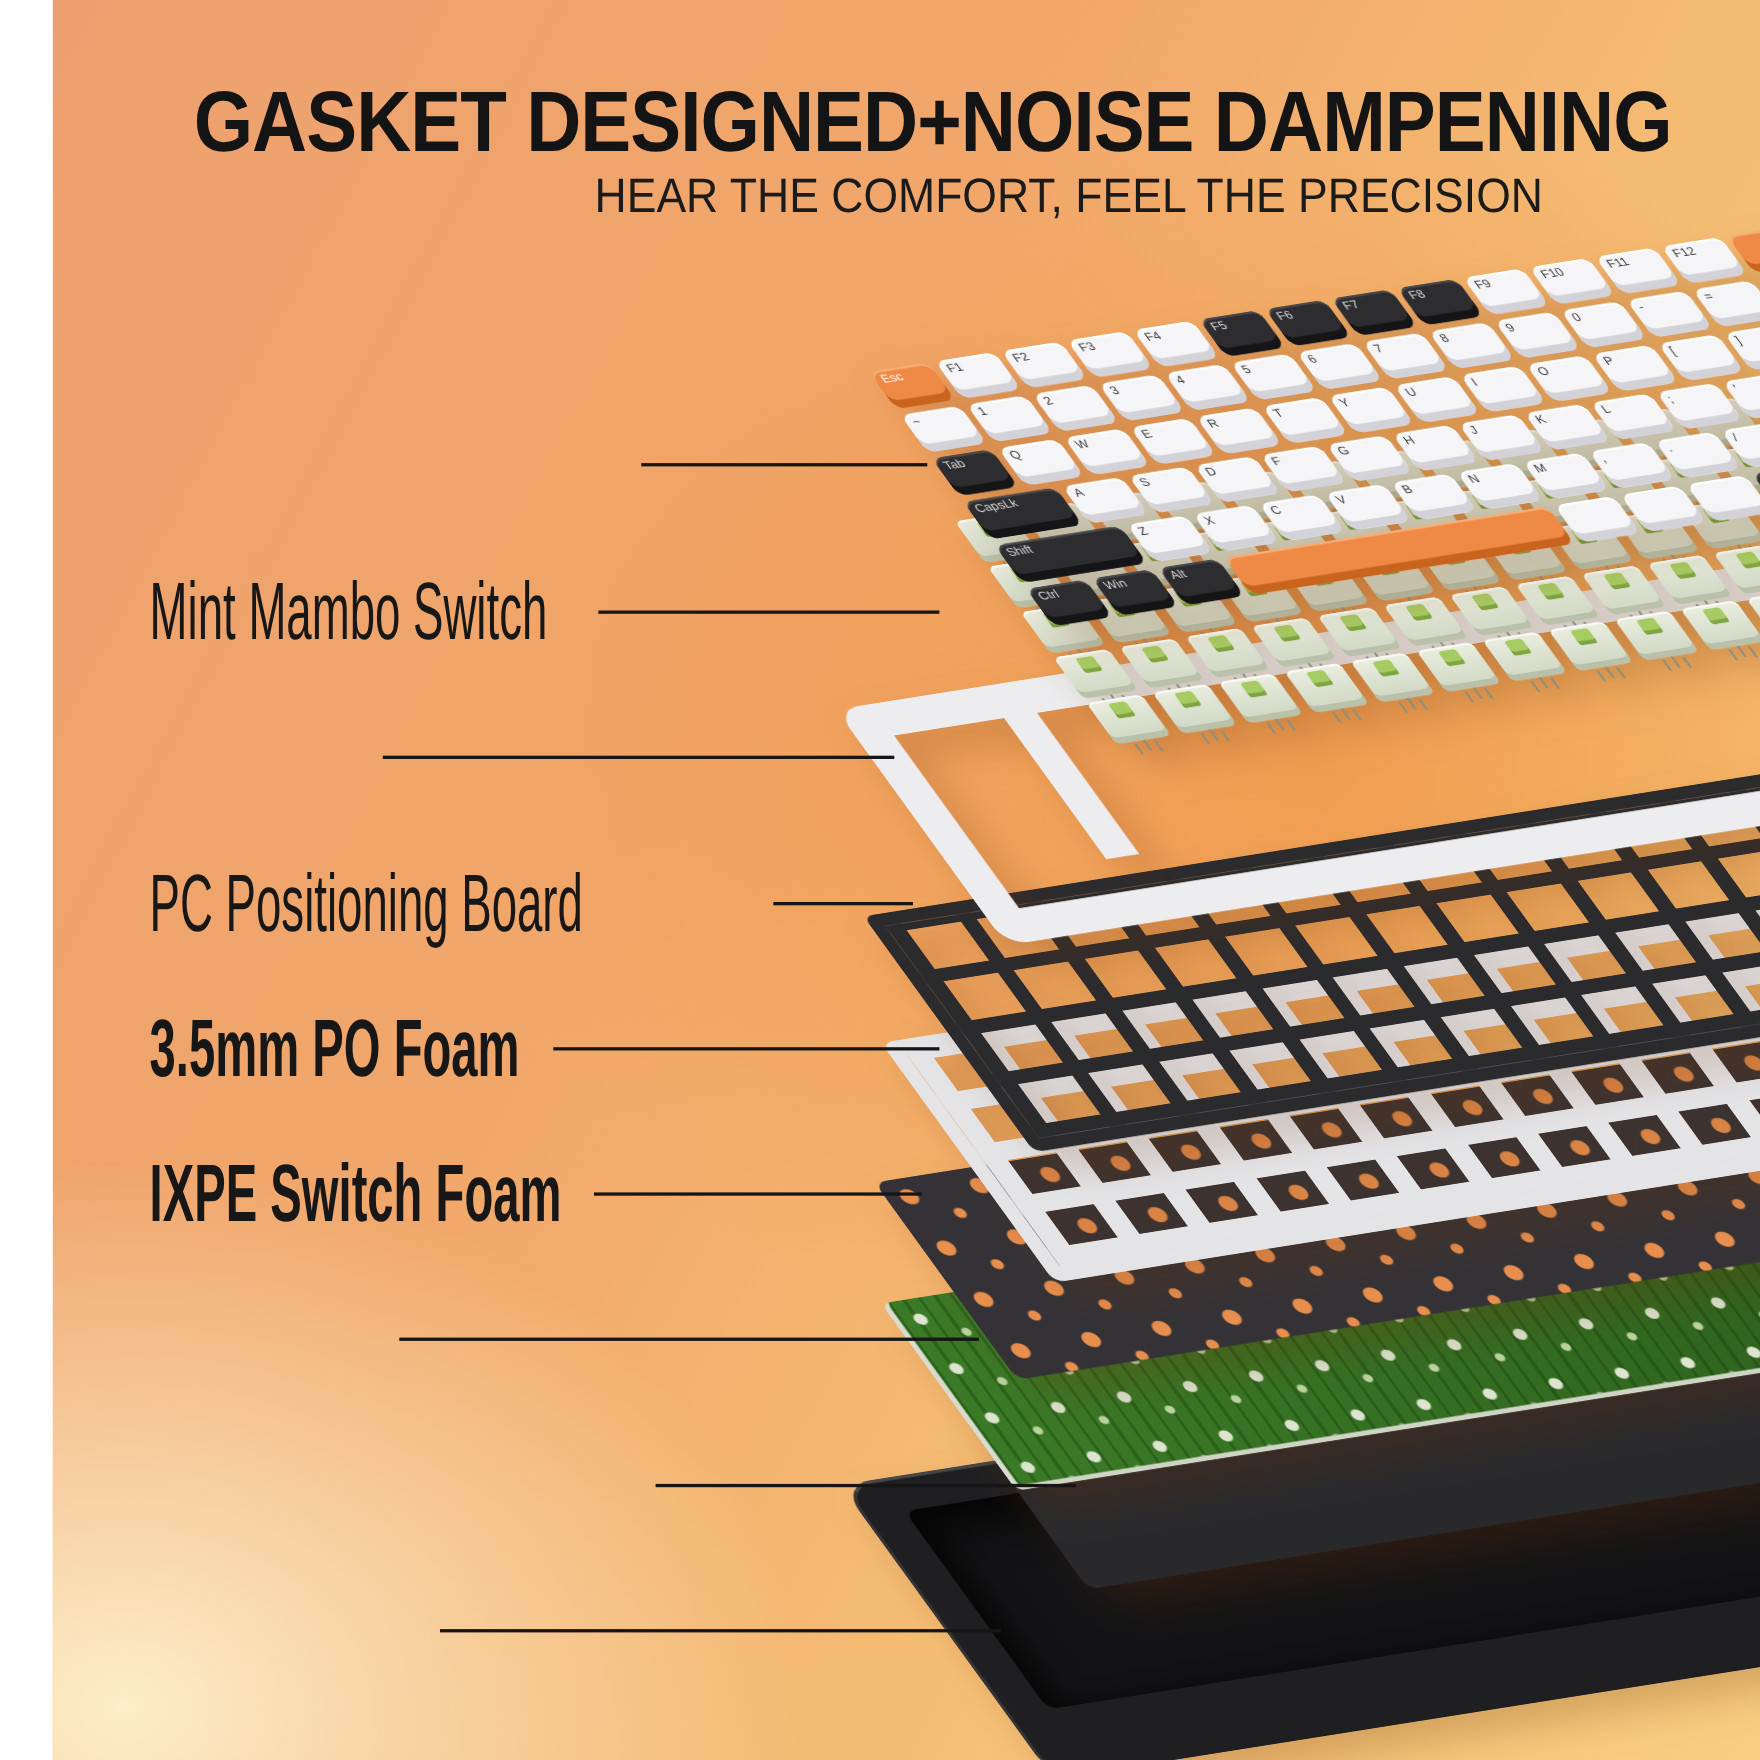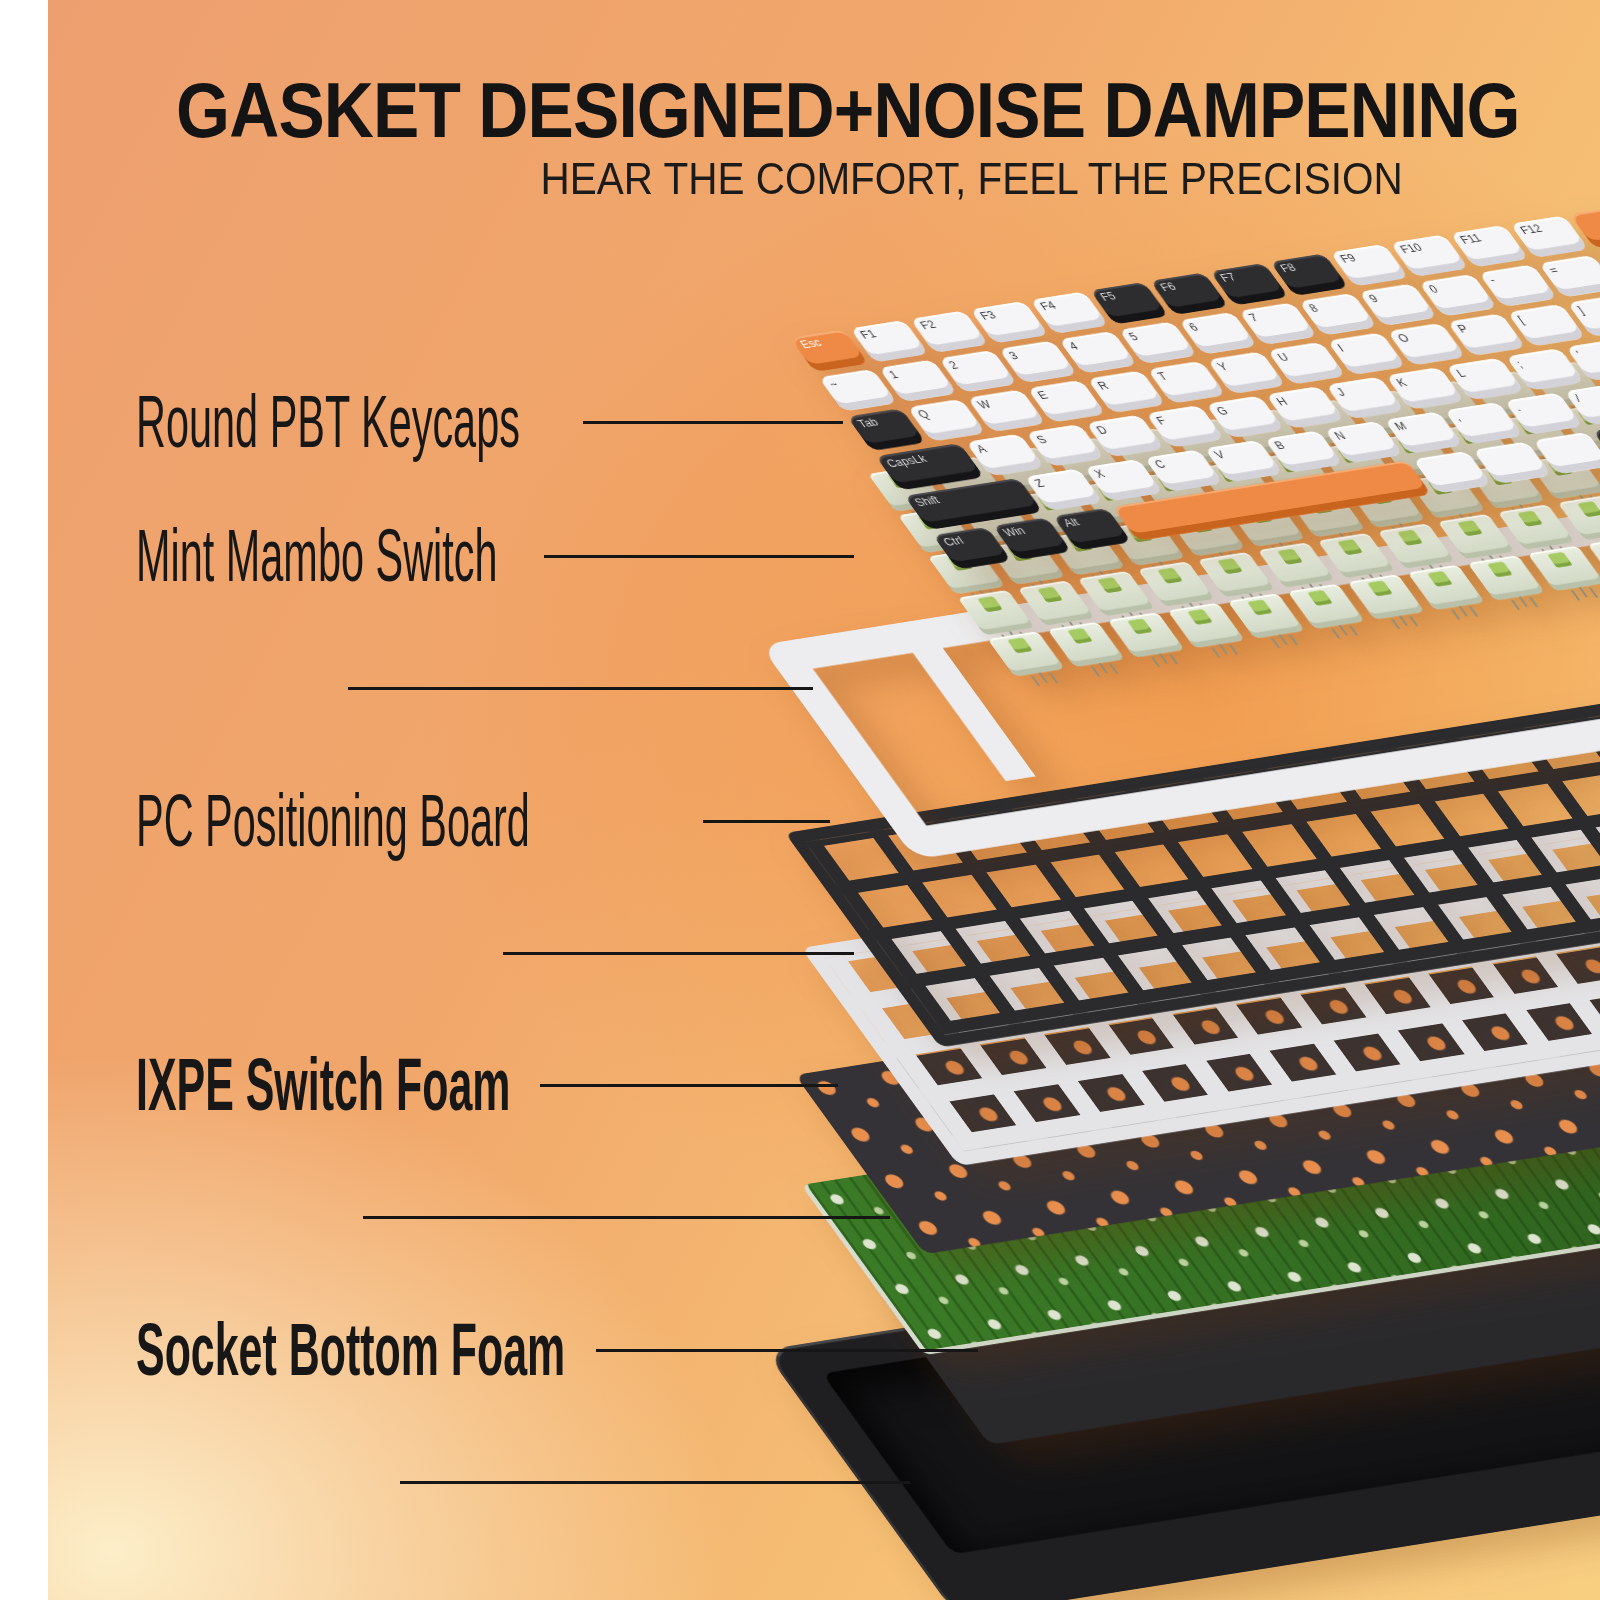--- a/index.html
+++ b/index.html
@@ -506,25 +506,24 @@
   </div>
   <div class="layer" id="posboard"></div>
   <div class="layer" id="pofoam"></div>
   <div class="layer" id="ixpe"></div>
   <div class="layer" id="pcb"></div>
   <div class="layer" id="socketfoam"></div>
   <div class="layer" id="bottomcase">
     <div class="cavity"></div>
   </div>
 
-  <div class="callout" style="top:383px"><span class="clabel">Round PBT Keycaps</span></div>
   <div class="callout" style="top:517px"><span class="clabel">Mint Mambo Switch</span></div>
   <div class="callout" style="top:782px"><span class="clabel">PC Positioning Board</span></div>
+  <div class="callout bold" style="top:914px"><span class="clabel">3.5mm PO Foam</span></div>
   <div class="callout bold" style="top:1046px"><span class="clabel">IXPE Switch Foam</span></div>
-  <div class="callout bold" style="top:1311px"><span class="clabel">Socket Bottom Foam</span></div>
 
   <div class="leader" style="top:421px;left:535px;width:260px"></div>
   <div class="leader" style="top:555px;left:496px;width:310px"></div>
   <div class="leader" style="top:687px;left:300px;width:465px"></div>
   <div class="leader" style="top:820px;left:655px;width:127px"></div>
   <div class="leader" style="top:952px;left:455px;width:351px"></div>
   <div class="leader" style="top:1084px;left:492px;width:298px"></div>
   <div class="leader" style="top:1216px;left:315px;width:527px"></div>
   <div class="leader" style="top:1349px;left:548px;width:382px"></div>
   <div class="leader" style="top:1481px;left:352px;width:510px"></div>

